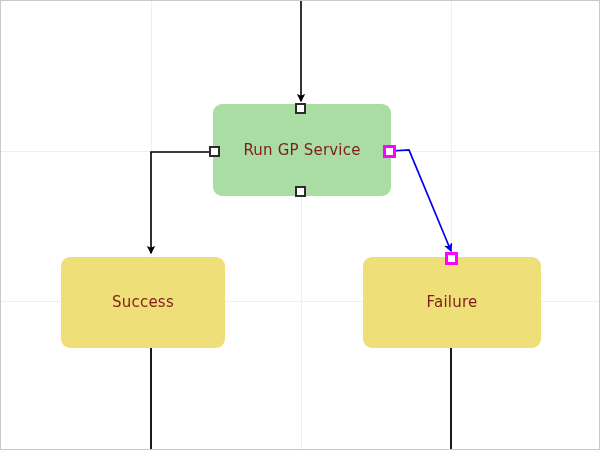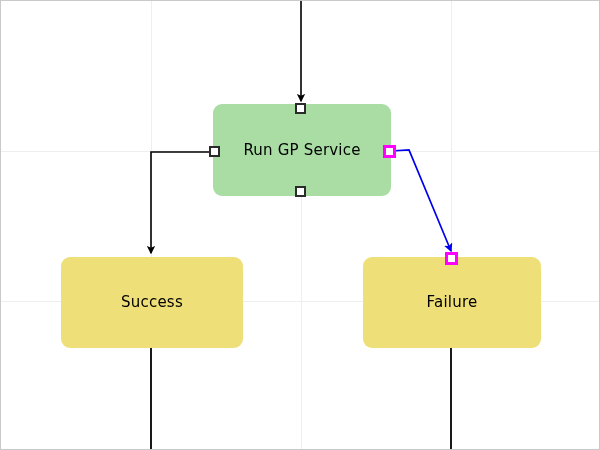--- a/index.html
+++ b/index.html
@@ -29,21 +29,21 @@
   .node {
     position: absolute;
     border-radius: 9px;
     box-sizing: border-box;
     display: flex;
     align-items: center;
     justify-content: center;
   }
   .node-label {
     font-size: 15px;
-    color: #000000;
+    color: #7f1d1d;
     letter-spacing: 0.2px;
     line-height: 1;
     white-space: nowrap;
     font-weight: 400;
   }
 
   .port {
     position: absolute;
     width: 11px;
     height: 11px;
@@ -99,21 +99,21 @@
   </svg>
 
   <div class="node" style="left:212px; top:103px; width:178px; height:92px; background:#a9dda3;">
     <span class="node-label">Run GP Service</span>
   </div>
   <div class="port plain" style="left:294px; top:102px;"></div>
   <div class="port plain" style="left:208px; top:145px;"></div>
   <div class="port plain" style="left:294px; top:185px;"></div>
   <div class="port active" style="left:382px; top:144px;"></div>
 
-  <div class="node" style="left:60px; top:256px; width:182px; height:91px; background:#efdf79;">
+  <div class="node" style="left:60px; top:256px; width:164px; height:91px; background:#efdf79;">
     <span class="node-label">Success</span>
   </div>
 
   <div class="node" style="left:362px; top:256px; width:178px; height:91px; background:#efdf79;align-items:center;">
     <span class="node-label">Failure</span>
   </div>
   <div class="port active" style="left:444px; top:251px;"></div>
 
 </div>
 

